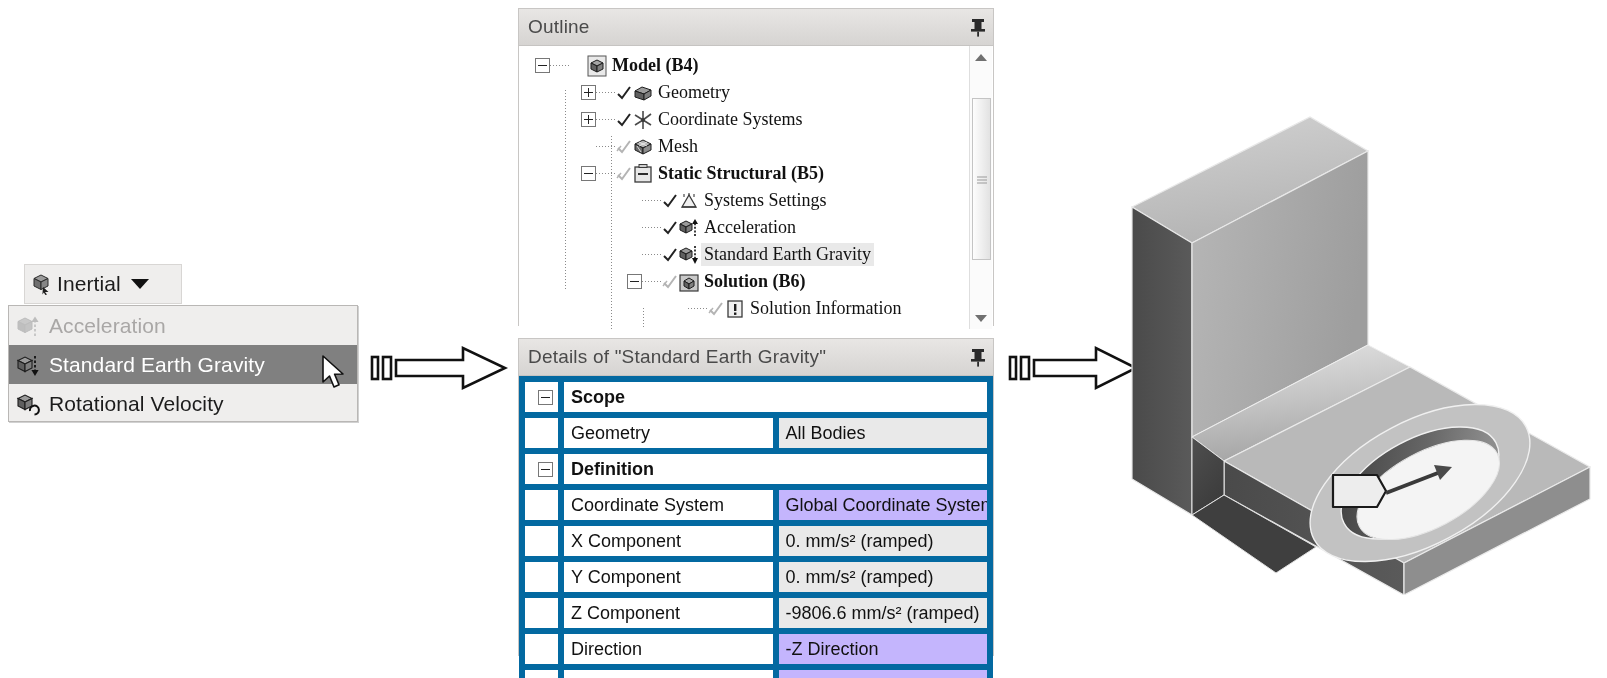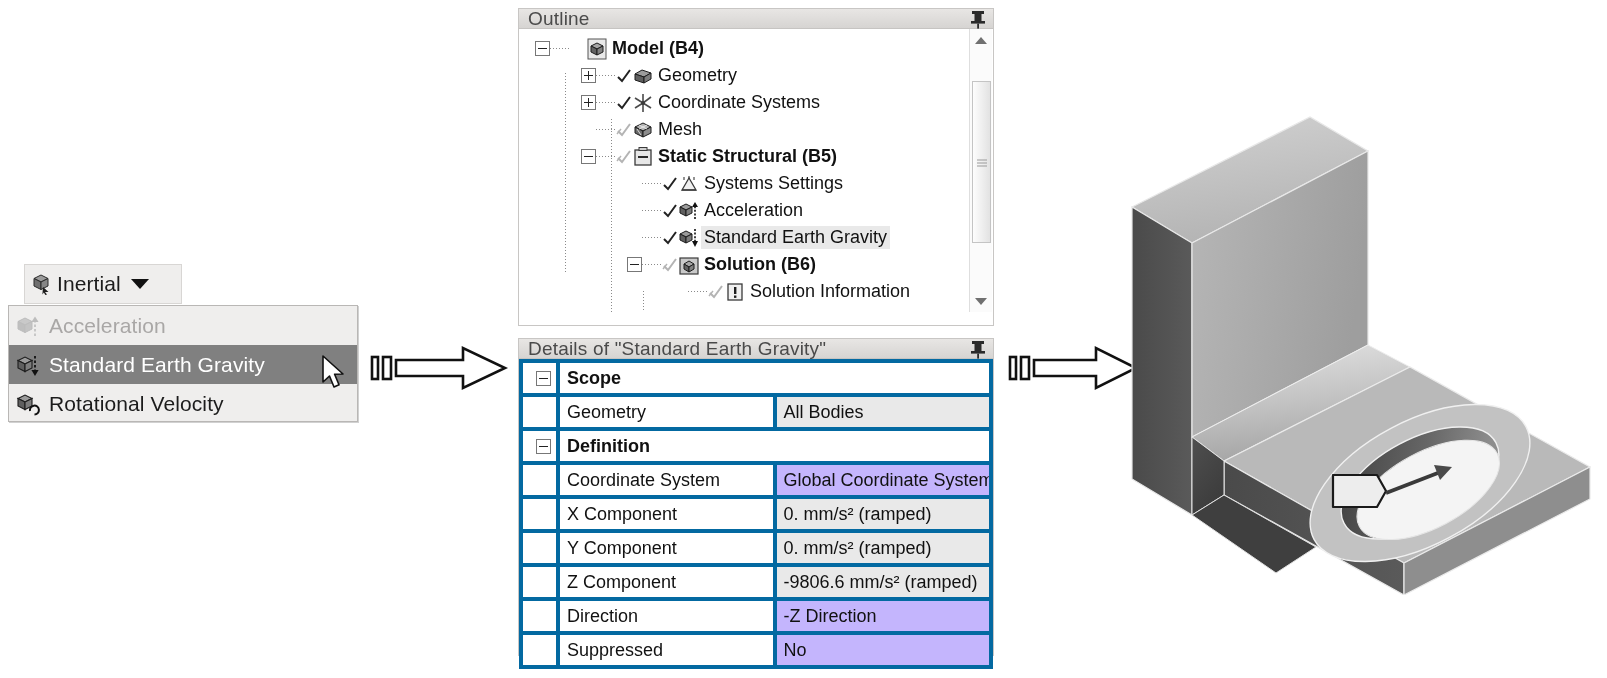--- a/index.html
+++ b/index.html
@@ -63,37 +63,37 @@
   #arrow-2{left:1008px;top:340px;width:132px;}
 
   
   #outline-panel{
     left:518px;top:8px;width:476px;height:318px;
     background:#ffffff;
     border:1px solid #c8c6c4;
     box-sizing:border-box;
   }
   .panel-header{
-    height:20px;
+    height:37px;
     background:linear-gradient(to bottom,#e8e6e4 0%,#dedcda 55%,#d6d4d2 100%);
     border-bottom:1px solid #c6c4c2;
     display:flex;align-items:center;
     box-sizing:border-box;
     padding:0 6px 0 9px;
   }
   .panel-header .ptitle{
     font-size:19px;color:#4a4a4a;flex:1 1 auto;letter-spacing:0.2px;
   }
   .pin-icon{width:18px;height:20px;flex:0 0 auto;}
 
   #outline-body{position:relative;height:283px;overflow:hidden;background:#fff;}
 
   
   .tree{padding-top:6px;font-size:18px;color:#111;}
-  .tnode{display:flex;align-items:center;height:27px;position:relative;}
+  .tnode{display:flex;align-items:center;height:27px;position:relative;font-family:Liberation Serif, serif;}
   .tnode .tlabel{white-space:nowrap;margin-left:4px;}
   .tnode.bold .tlabel{font-weight:bold;}
   .tnode.hl .tlabel{background:#e9e9e9;padding:1px 3px;margin-left:1px;}
   .expander{
     width:15px;height:15px;border:1px solid #777;background:#fff;
     box-sizing:border-box;position:relative;flex:0 0 auto;
   }
   .expander:before{
     content:"";position:absolute;left:2px;top:6px;width:9px;height:1px;background:#222;
   }
@@ -131,21 +131,21 @@
     left:518px;top:338px;width:476px;height:318px;
     background:#ffffff;
     border:1px solid #c8c6c4;
     box-sizing:border-box;
   }
   #details-body{position:relative;}
   table.details{
     border-collapse:collapse;width:100%;font-size:18px;color:#111;table-layout:fixed;
   }
   table.details td{
-    height:30px;padding:0 0 0 7px;border:4px solid #0369a1;vertical-align:middle;
+    height:30px;padding:0 0 0 7px;border:6px solid #0369a1;vertical-align:middle;
     white-space:nowrap;overflow:hidden;
   }
   td.gutter{width:26px;border:none;padding:0;text-align:center;background:#fff;}
   td.grp{font-weight:bold;border-left:1px solid #d4d2d0;background:#fff;}
   td.key{width:178px;background:#ffffff;}
   td.val{background:#e9e9e9;}
   td.val.plain{background:#c4b5fd;}
   .exp-box{
     display:inline-block;width:15px;height:15px;border:1px solid #777;background:#fff;
     box-sizing:border-box;position:relative;vertical-align:middle;

